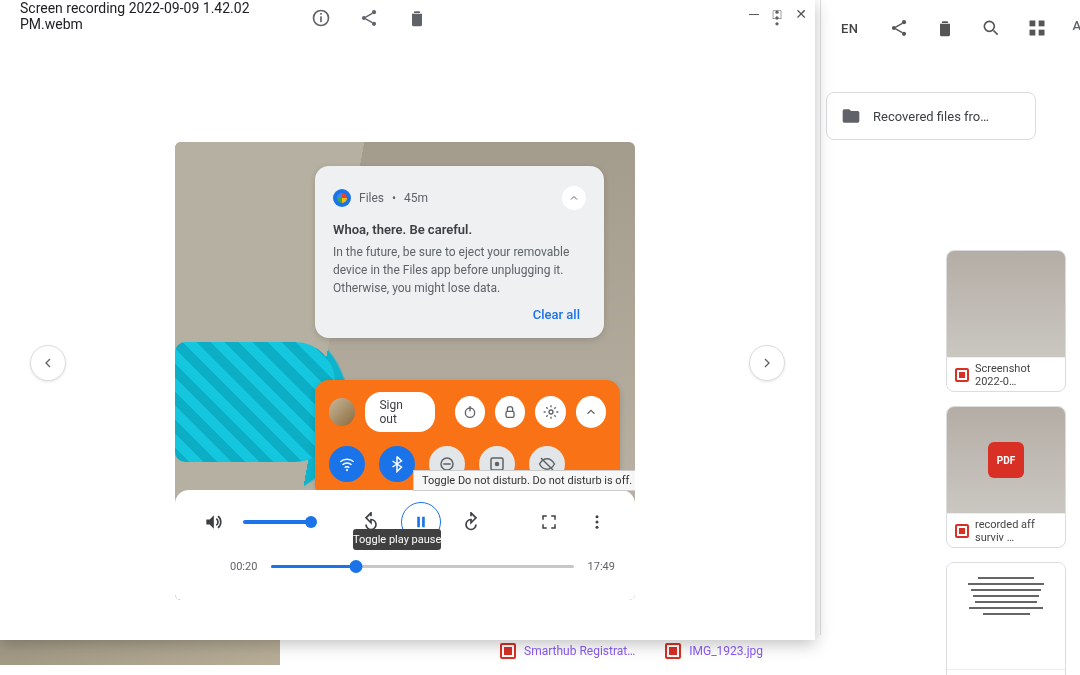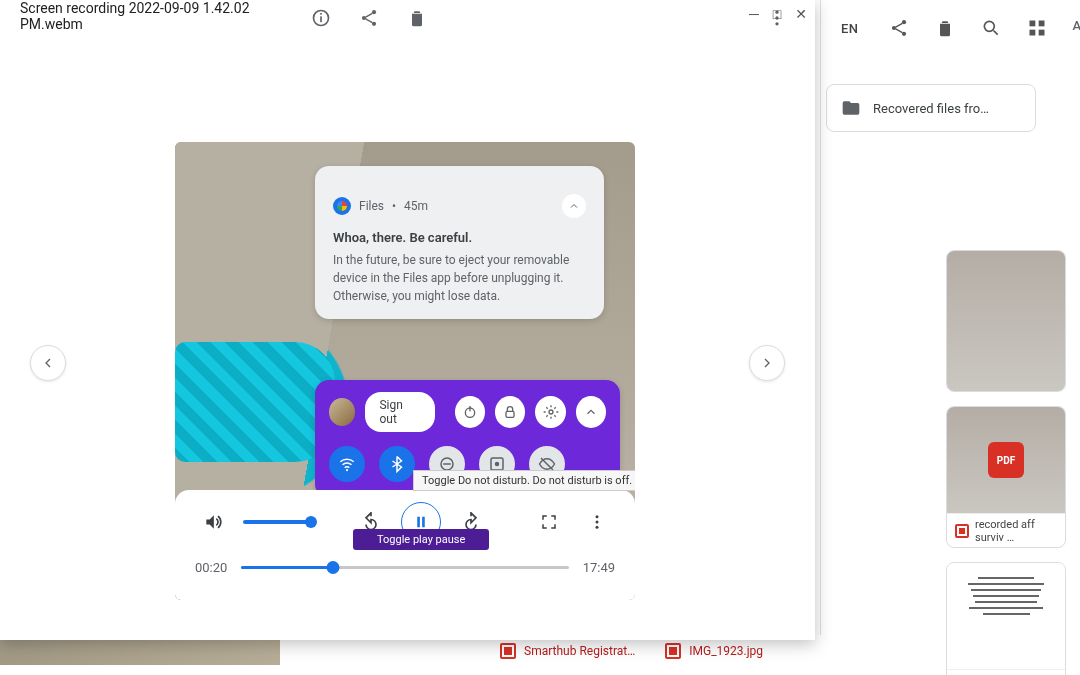--- a/index.html
+++ b/index.html
@@ -20,26 +20,26 @@
   .lang-badge { font-weight: 500; color: #444; font-size: 13px; letter-spacing: .5px; margin-right: 4px; }
   .thumb { width: 120px; height: 142px; border: 1px solid #dadce0; border-radius: 8px; background: #fff; display: flex; flex-direction: column; overflow: hidden; margin-bottom: 14px; }
   .thumb .preview { flex: 1; background: linear-gradient(#b4ada5, #cac7c1); position: relative; }
   .thumb .preview.doc { background: #fff; }
   .thumb .preview.pdf-big { display:flex; align-items:center; justify-content:center; }
   .thumb .cap { height: 34px; border-top: 1px solid #eee; display: flex; align-items: center; gap: 6px; padding: 0 8px; font-size: 11px; color: #444; }
   .thumb .cap .red { width: 14px; height: 14px; background: #fff; border: 2px solid #d93025; border-radius: 2px; position: relative; flex: none; }
   .thumb .cap .red::after { content:""; position:absolute; inset:2px; background:#d93025; }
   .folder-chip { width: 210px; height: 48px; border: 1px solid #dadce0; border-radius: 8px; display:flex; align-items:center; gap:12px; padding:0 14px; font-size:13px; color:#3c4043; }
   .folder-chip svg { width:20px; height:20px; fill:#5f6368; }
-  .sidebar-col { position: absolute; right: 14px; top: 84px; width: 240px; display:flex; flex-direction:column; align-items:flex-start; gap:60px; }
+  .sidebar-col { position: absolute; right: 14px; top: 92px; width: 240px; display:flex; flex-direction:column; align-items:flex-start; gap:60px; }
   .thumbs-col { position:absolute; right:14px; top:250px; display:flex; flex-direction:column; }
 
   
   .bottom-chips { position:absolute; left:500px; bottom:16px; display:flex; gap:30px; }
-  .chip { display:flex; align-items:center; gap:8px; font-size:12px; color:#b91c1c; }
+  .chip { display:flex; align-items:center; gap:8px; font-size:12px; color:#8b5cf6; }
   .chip .red { width:16px; height:16px; border:2px solid #d93025; border-radius:2px; position:relative; }
   .chip .red::after { content:""; position:absolute; inset:2px; background:#d93025; }
   .carpet-strip { position:absolute; left:0; bottom:10px; width:280px; height:60px; background:linear-gradient(90deg,#a29985,#b7ad97); }
 
   
   .viewer { position:absolute; left:0; top:0; width:815px; height:640px; background:#fff; box-shadow:0 4px 16px rgba(0,0,0,.25); }
   .viewer-header { height:64px; display:flex; align-items:flex-start; padding:0 20px; gap:12px; }
   .viewer-title { flex:1; font-size:14px; color:#202124; }
   .viewer-header .hicon { width:36px; height:36px; display:flex; align-items:center; justify-content:center; border-radius:50%; color:#5f6368; cursor:pointer; }
   .viewer-header svg { width:20px; height:20px; }
@@ -50,54 +50,54 @@
 
   .video-area { position:absolute; left:175px; top:142px; width:460px; height:458px; border-radius:6px; overflow:hidden; }
   .video-bg { position:absolute; inset:0; background:
      linear-gradient(100deg,#b6b0a2 0 35%, transparent 35%),
      radial-gradient(circle at 18% 58%, #0fb4cc 0 90px, transparent 92px),
      linear-gradient(#a39b8c,#bfb8aa); }
   .video-bg::after { content:""; position:absolute; left:0; top:200px; width:160px; height:120px;
      background:repeating-linear-gradient(45deg,#0baec4 0 10px,#14c7de 10px 20px); border-radius:10px 40px 40px 10px; }
 
   
-  .notif { position:absolute; left:140px; top:24px; width:289px; background:#eef0f2; border-radius:14px; padding:28px 18px 14px; box-shadow:0 2px 6px rgba(0,0,0,.15); }
+  .notif { position:absolute; left:140px; top:24px; width:289px; background:#eef0f2; border-radius:14px; padding:20px 18px 14px; box-shadow:0 2px 6px rgba(0,0,0,.15); }
   .notif-top { display:flex; align-items:center; gap:8px; color:#5f6368; font-size:12px; }
   .notif-top .appicon { width:18px; height:18px; border-radius:50%; background:#1a73e8; position:relative; }
   .notif-top .appicon::after { content:""; position:absolute; inset:4px; border-radius:50%; background:conic-gradient(#ea4335 0 25%, #fbbc05 0 50%, #34a853 0 75%, #4285f4 0); }
   .notif-top .collapse { margin-left:auto; width:24px; height:24px; border-radius:50%; background:#fff; display:flex; align-items:center; justify-content:center; font-size:14px; color:#5f6368; }
   .notif h4 { font-size:13px; font-weight:600; color:#3c4043; margin:12px 0 6px; }
   .notif p { font-size:12px; color:#5f6368; line-height:1.5; }
   .clear-all { text-align:right; color:#1a73e8; font-weight:500; font-size:13px; padding:10px 6px 2px; cursor:pointer; }
 
   
-  .qs { position:absolute; left:140px; top:238px; width:305px; background:#6d28d9; border-radius:14px; padding:12px 14px 16px; box-shadow:0 2px 6px rgba(0,0,0,.15); }
+  .qs { position:absolute; left:140px; top:238px; width:305px; background:#f97316; border-radius:14px; padding:12px 14px 16px; box-shadow:0 2px 6px rgba(0,0,0,.15); }
   .qs-row1 { display:flex; align-items:center; gap:10px; }
   .avatar { width:28px; height:28px; border-radius:50%; background:linear-gradient(135deg,#c9b89a,#8a6a3e); }
   .signout { background:#fff; border-radius:16px; padding:6px 14px; font-size:12px; color:#3c4043; cursor:pointer; }
   .round-btn { width:32px; height:32px; border-radius:50%; background:#fff; display:flex; align-items:center; justify-content:center; color:#5f6368; cursor:pointer; }
   .qs-row1 .spacer { flex:1; }
   .qs-row2 { display:flex; gap:14px; margin-top:14px; }
   .qbtn { width:36px; height:36px; border-radius:50%; display:flex; align-items:center; justify-content:center; color:#5f6368; background:#e3e6e8; cursor:pointer; }
   .qbtn.on { background:#1a73e8; color:#fff; }
   .tooltip-dnd { position:absolute; left:238px; top:328px; background:#f6f6f6; border:1px solid #ccc; padding:3px 8px; font-size:11px; color:#333; white-space:nowrap; z-index:5; }
 
   
   .controls { position:absolute; left:0; right:0; bottom:0; height:110px; background:#fff; border-radius:14px 14px 6px 6px; padding:12px 20px 8px; }
   .ctrl-row { display:flex; align-items:center; gap:12px; }
   .ctrl-row .grow { flex:1; }
   .cbtn { width:36px; height:36px; border-radius:50%; display:flex; align-items:center; justify-content:center; color:#3c4043; cursor:pointer; }
   .cbtn.play { border:1.5px solid #1a73e8; color:#1a73e8; width:40px; height:40px; }
   .vol-slider { width:68px; height:4px; background:#1a73e8; border-radius:2px; position:relative; }
   .vol-slider::after { content:""; position:absolute; right:-6px; top:-4px; width:12px; height:12px; border-radius:50%; background:#1a73e8; }
-  .seek { display:flex; align-items:center; gap:14px; margin-top:18px; font-size:13px; color:#5f6368; }
+  .seek { display:flex; align-items:center; gap:14px; margin-top:18px; font-size:11px; color:#5f6368;margin-left:35px; }
   .seek-bar { flex:1; height:3px; background:#c7c7c7; position:relative; border-radius:2px; }
   .seek-fill { position:absolute; left:0; top:0; bottom:0; width:28%; background:#1a73e8; border-radius:2px; }
   .seek-knob { position:absolute; left:28%; top:-5px; width:13px; height:13px; border-radius:50%; background:#1a73e8; transform:translateX(-50%); }
-  .tooltip-play { position:absolute; left:178px; bottom:50px; background:#4c1d95; color:#fff; font-size:11px; padding:4px 24px; border-radius:3px; }
+  .tooltip-play { position:absolute; left:178px; bottom:50px; background:#404040; color:#fff; font-size:11px; padding:4px 0; border-radius:3px; }
 
   svg { fill: currentColor; }
   .docthumb-lines { padding:10px 12px; }
   .docthumb-lines div { height:2px; background:#666; margin:4px auto; }
   .pdf-badge { width:36px; height:36px; border-radius:6px; background:#d93025; color:#fff; font-size:10px; font-weight:700; display:flex; align-items:center; justify-content:center; }
 </style>
 </head>
 <body>
 
 <div class="brand">groovyPost.com</div>
@@ -140,20 +140,24 @@
     <svg viewBox="0 0 24 24">
         <path d="M10 4H4a2 2 0 0 0-2 2v12a2 2 0 0 0 2 2h16a2 2 0 0 0 2-2V8a2 2 0 0 0-2-2h-8z"></path>
       </svg>
     <span>Recovered files fro…</span>
   </div>
 </div>
 
 <div class="thumbs-col">
   <div class="thumb">
     <div class="preview"></div>
+    <div class="cap">
+        <span class="red"></span>
+        <span>Screenshot 2022-0…</span>
+      </div>
   </div>
   <div class="thumb">
     <div class="preview pdf-big">
         <div class="pdf-badge">PDF</div>
       </div>
     <div class="cap">
         <span class="red"></span>
         <span>recorded aff surviv …</span>
       </div>
   </div>
@@ -248,20 +252,21 @@
         <span>•</span>
         <span>45m</span>
         <span class="collapse">
             <svg width="12" height="12" viewBox="0 0 24 24">
               <path d="M6 15l6-6 6 6" fill="none" stroke="currentColor" stroke-width="2"></path>
             </svg>
           </span>
       </div>
       <h4>Whoa, there. Be careful.</h4>
       <p>In the future, be sure to eject your removable device in the Files app before unplugging it. Otherwise, you might lose data.</p>
+      <div class="clear-all">Clear all</div>
     </div>
 
     <div class="qs">
       <div class="qs-row1">
         <span class="avatar"></span>
         <span class="signout">Sign out</span>
         <span class="spacer"></span>
         <span class="round-btn">
             <svg width="16" height="16" viewBox="0 0 24 24">
               <circle cx="12" cy="13" r="7" fill="none" stroke="currentColor" stroke-width="2"></circle>

